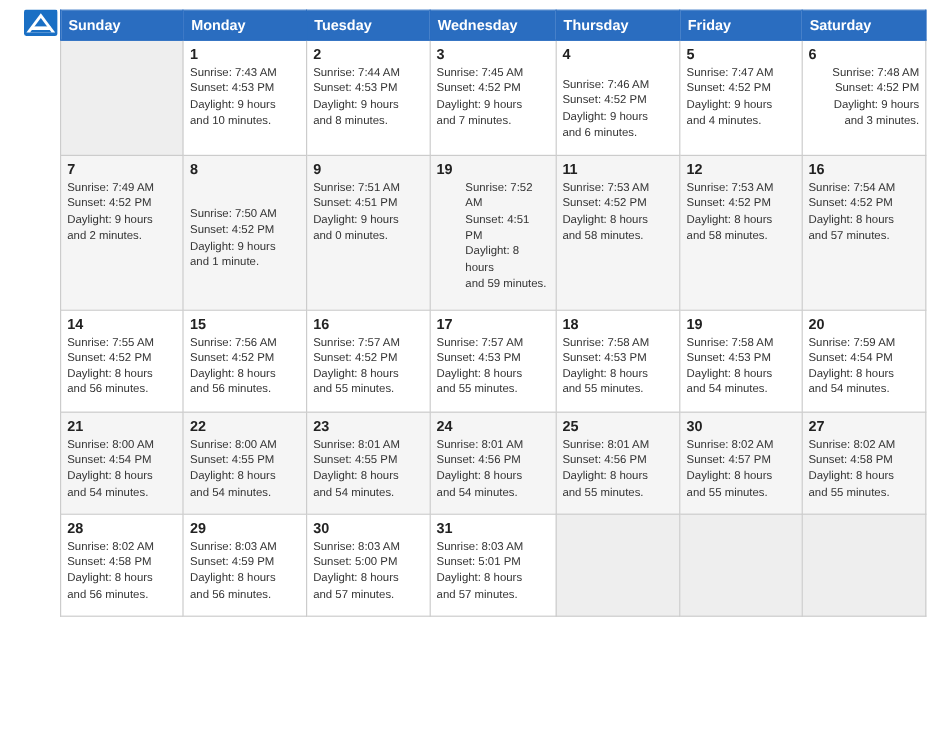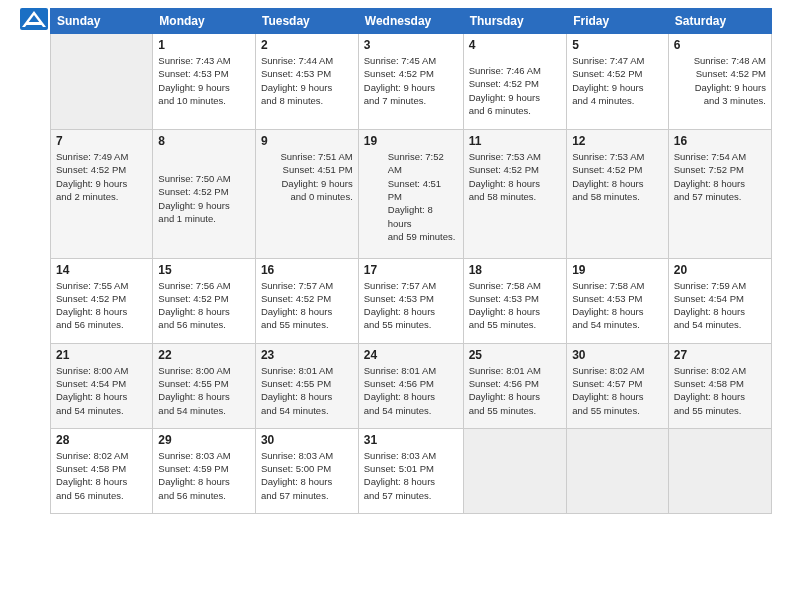--- a/index.html
+++ b/index.html
@@ -192,21 +192,21 @@
           </td>
           <td>
             <span class="day-number">8</span>
             <div class="day-info" style="white-space: pre-line; margin-top: 24px;">Sunrise: 7:50 AM
 Sunset: 4:52 PM
 Daylight: 9 hours
 and 1 minute.</div>
           </td>
           <td>
             <span class="day-number">9</span>
-            <div class="day-info" style="white-space: pre-line; text-align: right;">Sunrise: 7:51 AM
+            <div class="day-info" style="white-space: pre-line;">Sunrise: 7:51 AM
 Sunset: 4:51 PM
 Daylight: 9 hours
 and 0 minutes.</div>
           </td>
           <td>
             <span class="day-number">19</span>
             <div class="day-info" style="white-space: pre-line; margin-left: 24px;">Sunrise: 7:52 AM
 Sunset: 4:51 PM
 Daylight: 8 hours
 and 59 minutes.</div>
@@ -221,21 +221,21 @@
           <td>
             <span class="day-number">12</span>
             <div class="day-info" style="white-space: pre-line;">Sunrise: 7:53 AM
 Sunset: 4:52 PM
 Daylight: 8 hours
 and 58 minutes.</div>
           </td>
           <td>
             <span class="day-number">16</span>
             <div class="day-info" style="white-space: pre-line;">Sunrise: 7:54 AM
-Sunset: 7:52 PM
+Sunset: 4:52 PM
 Daylight: 8 hours
 and 57 minutes.</div>
           </td>
         </tr>
         <tr>
           <td>
             <span class="day-number">14</span>
             <div class="day-info" style="white-space: pre-line;">Sunrise: 7:55 AM
 Sunset: 4:52 PM
 Daylight: 8 hours

